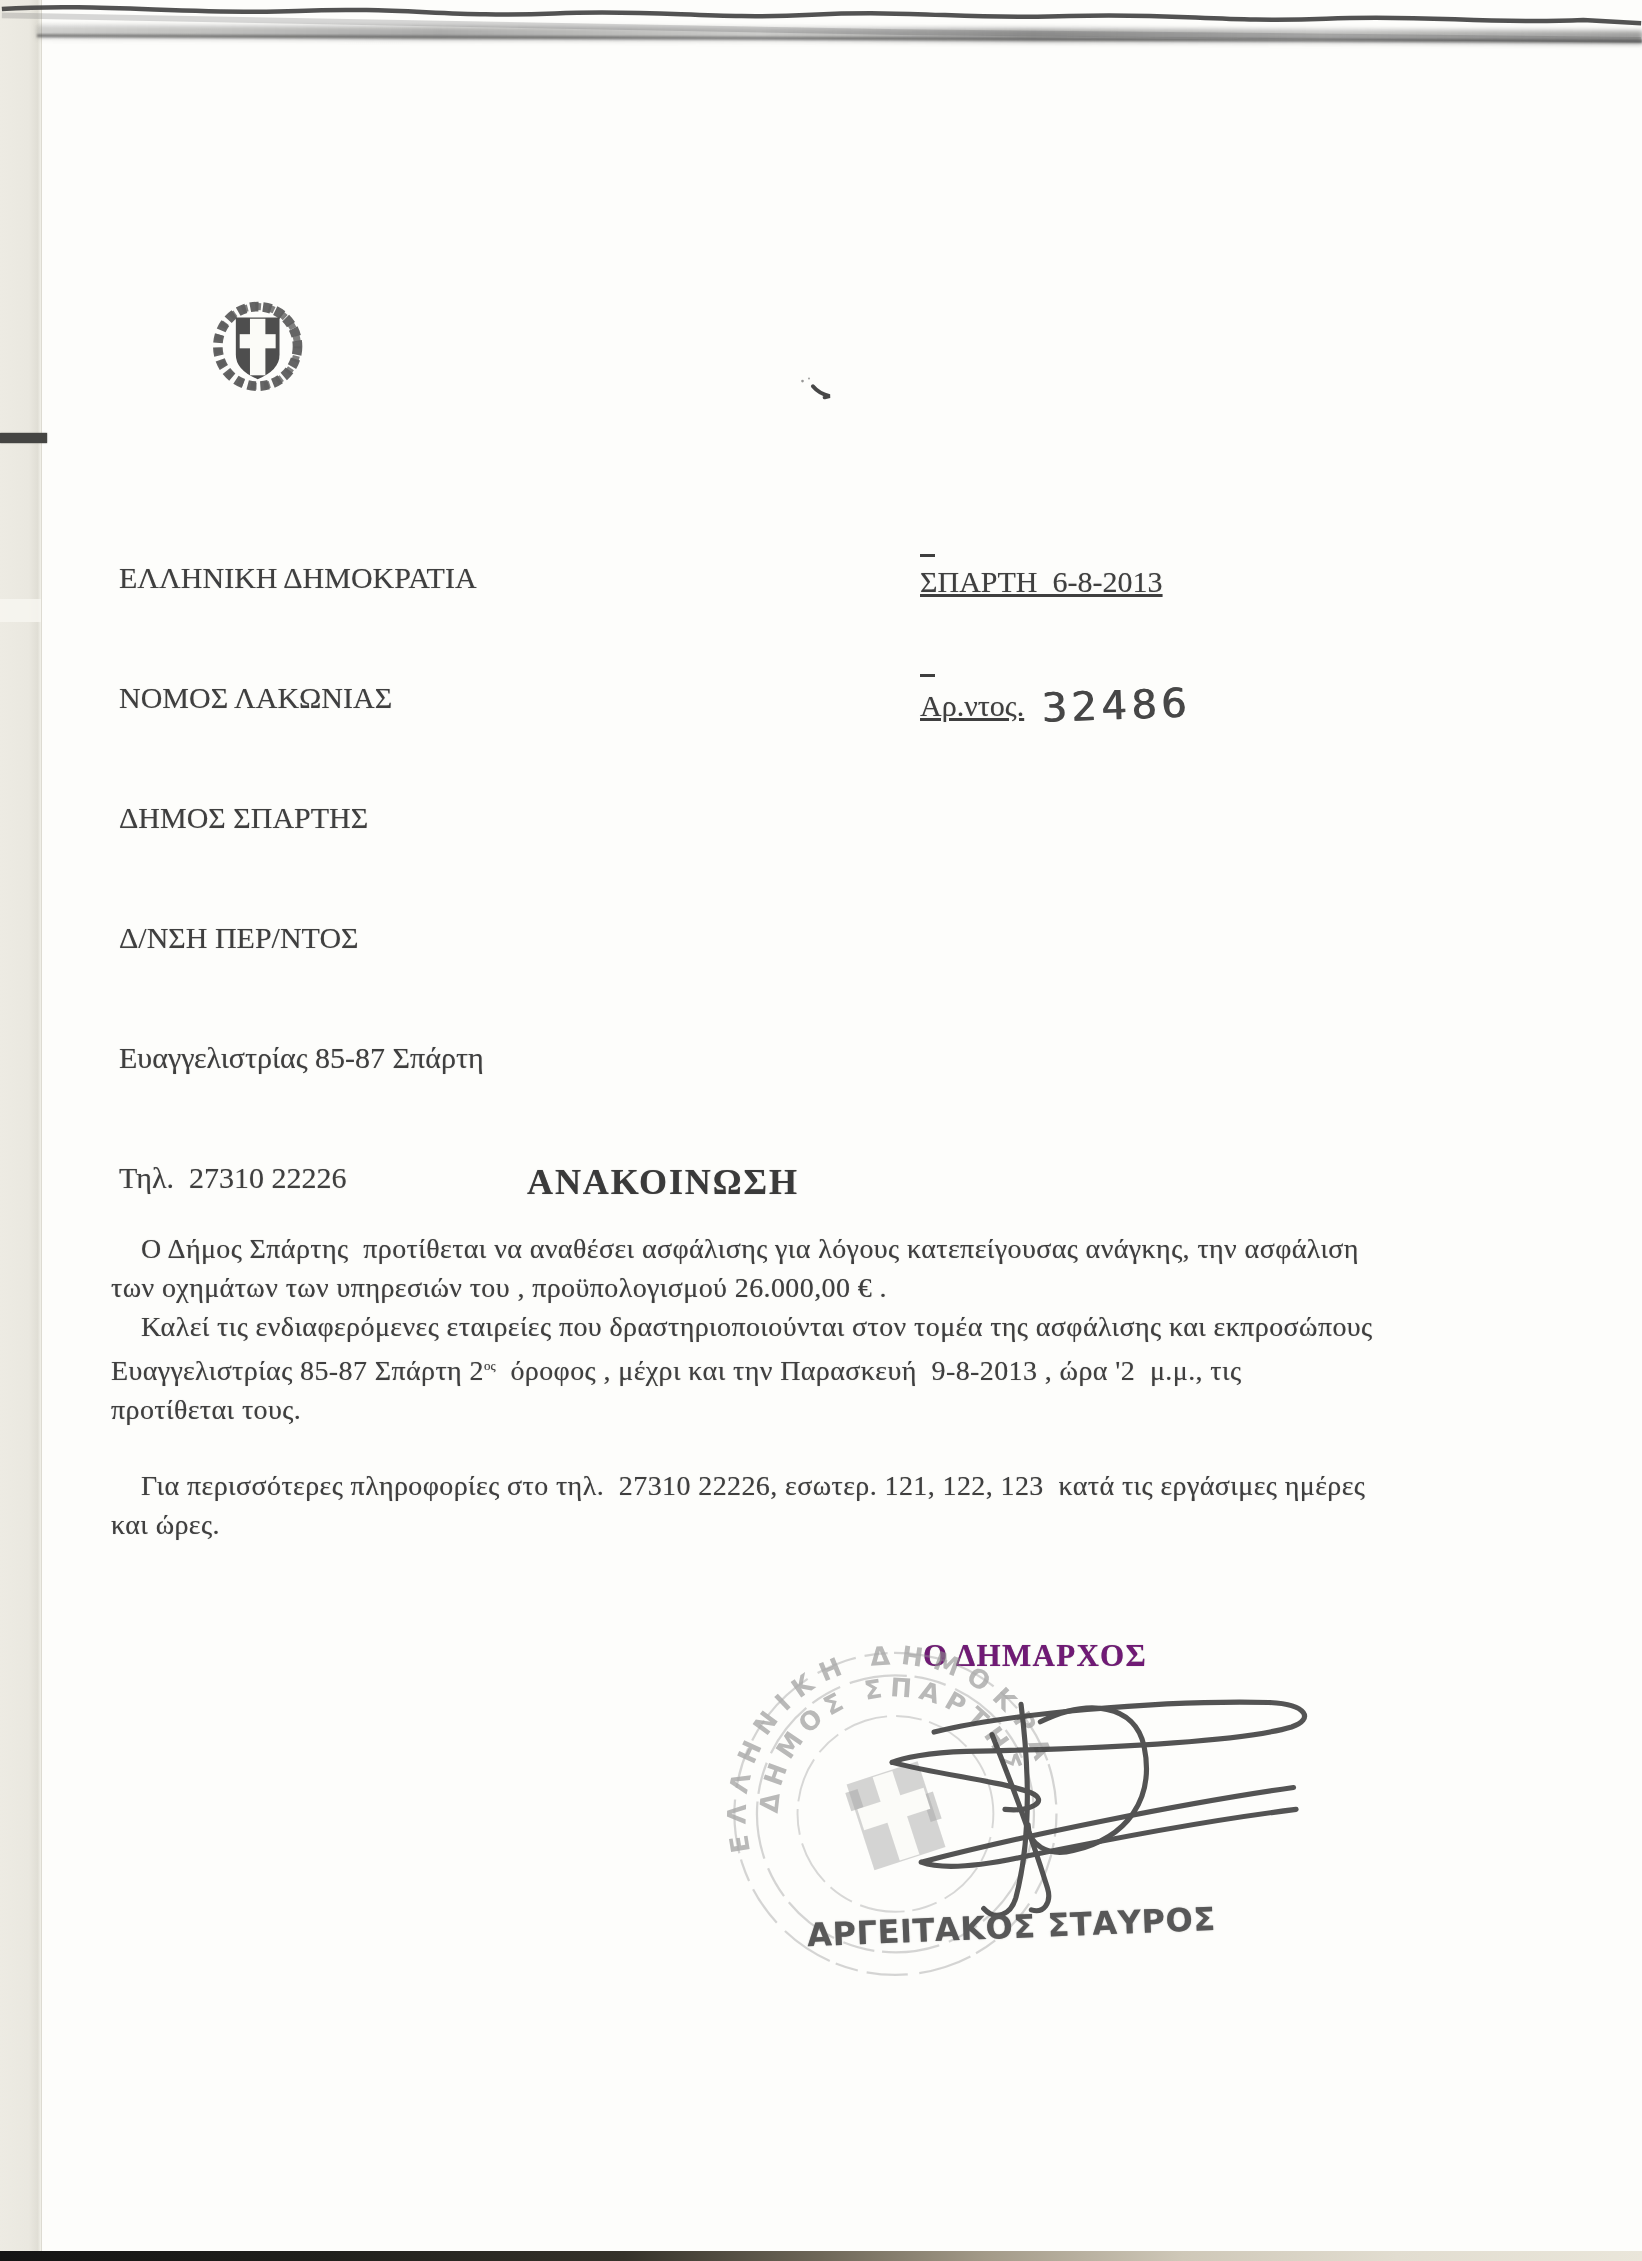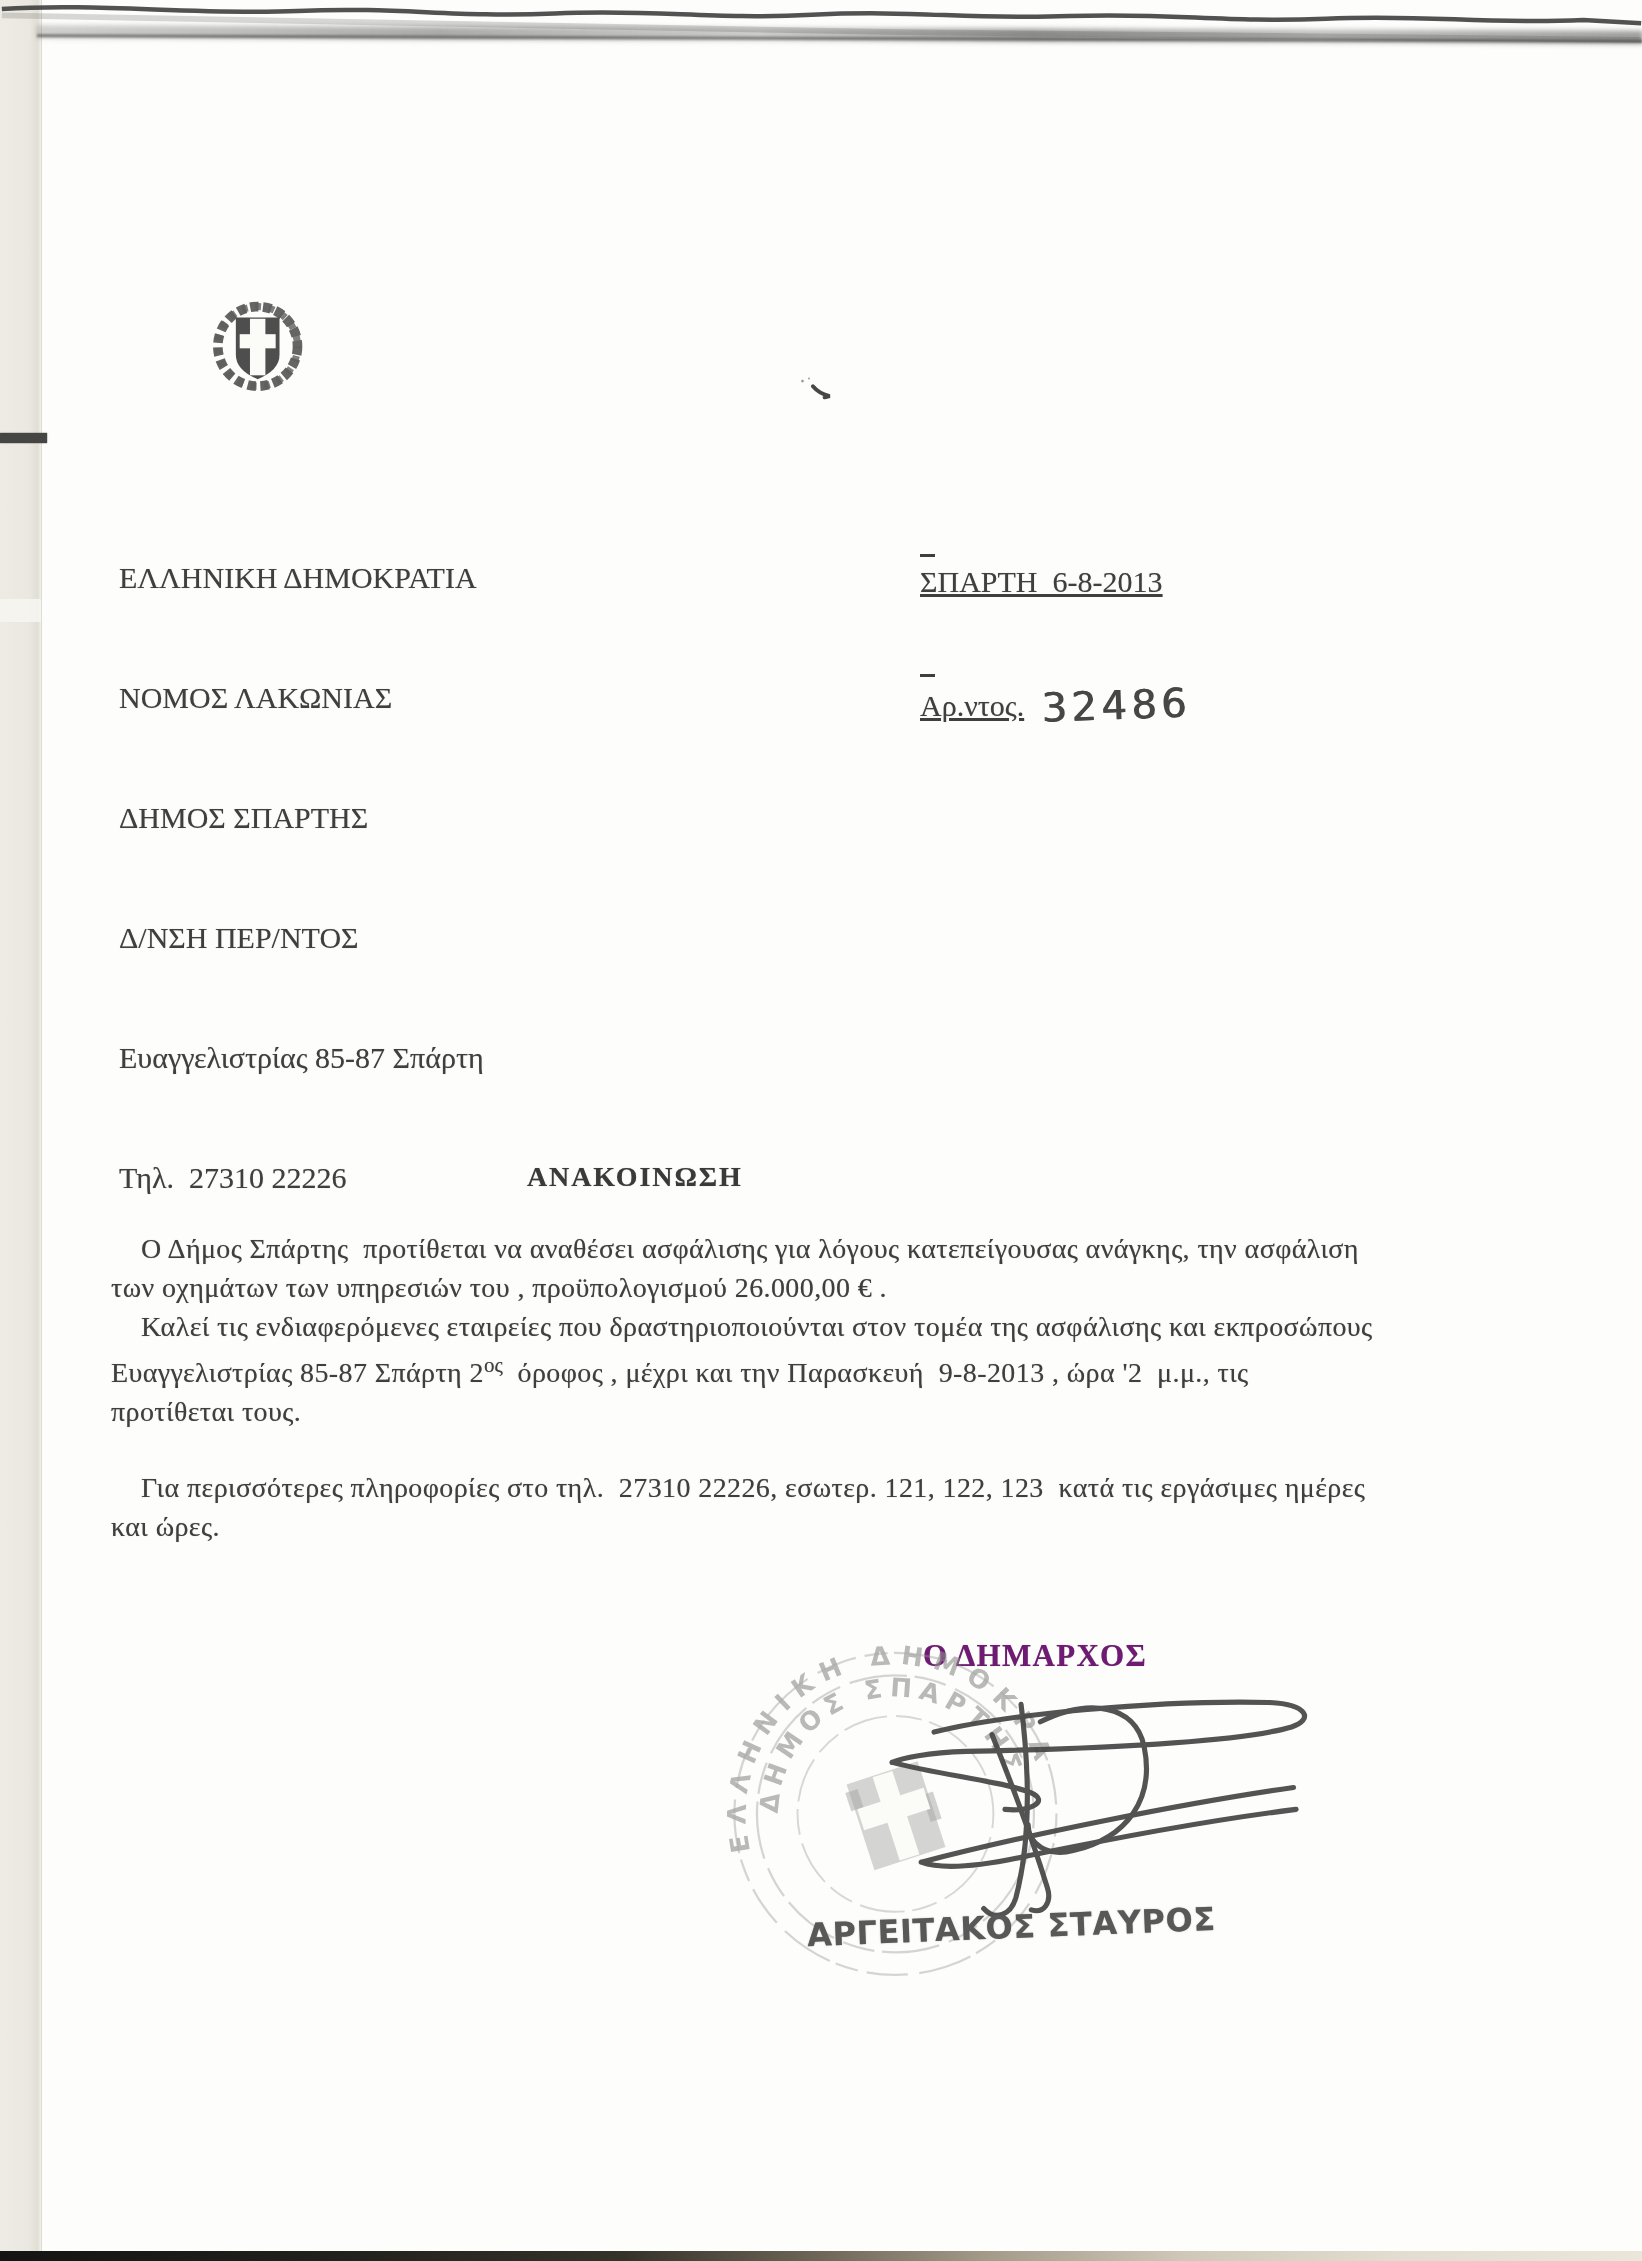--- a/index.html
+++ b/index.html
@@ -28,28 +28,28 @@
   
   .emblem{left:205px;top:298px;}
   .sender{left:119px;top:478px;font-size:30px;line-height:40px;white-space:pre;
     text-shadow:0 0 0.8px rgba(70,70,70,.5);}
   .meta{left:920px;top:482px;font-size:30px;line-height:40px;white-space:pre;
     text-shadow:0 0 0.8px rgba(70,70,70,.5);text-decoration:underline;}
   .hand{display:inline-block;font-family:"DejaVu Sans",sans-serif;font-size:40px;
     color:#474747;letter-spacing:4.5px;transform:rotate(-2deg) translateY(3.2px);
     text-shadow:1px 0 0 #474747;margin-left:17px;}
   
-  .doc-title{left:527px;top:1161px;font-size:28px;font-weight:700;letter-spacing:1.9px;
+  .doc-title{left:527px;top:1161px;font-size:36px;font-weight:700;letter-spacing:1.9px;
     color:#3a3a3a;text-shadow:0 0 0.8px rgba(60,60,60,.6);white-space:pre;}
   .bodytext{left:111px;top:1229px;width:1507px;font-size:28px;line-height:39px;
     letter-spacing:0.4px;text-shadow:0 0 0.8px rgba(70,70,70,.55);}
   .bline{white-space:pre;}
   .bline.ind{padding-left:30px;}
   .gap-before{margin-top:37px;}
-  .sup{font-size:21px;vertical-align:super;letter-spacing:0;}
+  .sup{font-size:13px;vertical-align:super;letter-spacing:0;}
   
   .sig-title{left:923px;top:1638px;font-size:31px;font-weight:700;letter-spacing:1.3px;
     color:#701a75;text-shadow:0 0 0.8px rgba(60,60,60,.6);white-space:pre;}
   .stamp-svg{left:670px;top:1643px;}
   .signer-name{left:807px;top:1908px;font-family:"DejaVu Sans",sans-serif;
     font-size:32px;font-weight:700;letter-spacing:0.6px;color:#585858;
     transform:rotate(-2.3deg);white-space:pre;text-shadow:0 0 1.3px rgba(95,95,95,.55);}
 </style>
 </head>
 <body>

